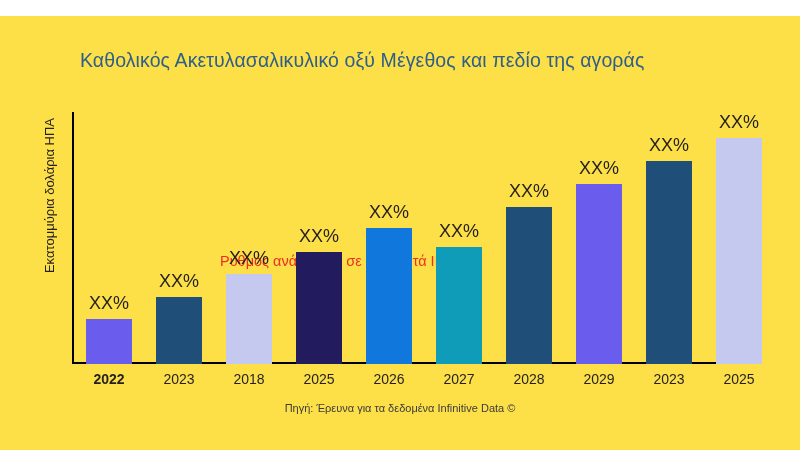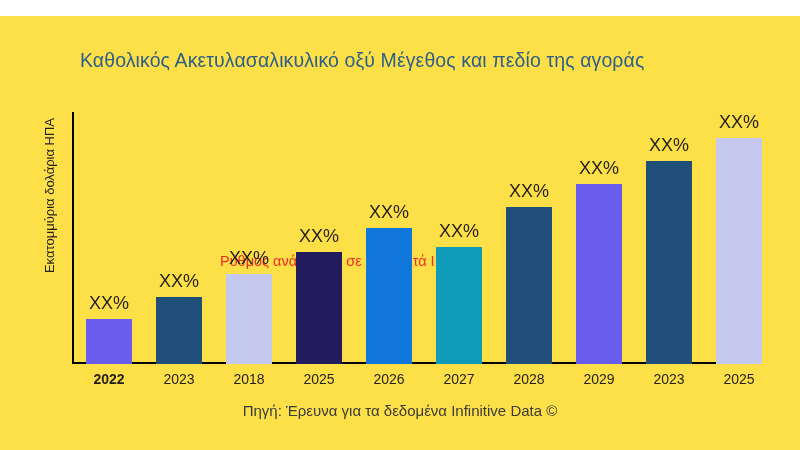--- a/index.html
+++ b/index.html
@@ -124,21 +124,21 @@
     color: #231f20;
   }
 
   
   #source-note {
     position: absolute;
     left: 0;
     top: 386px;
     width: 800px;
     text-align: center;
-    font-size: 15px;
+    font-size: 11px;
     color: #3b3b3b;
   }
 </style>
 </head>
 <body>
 
 <div id="chart-root">
 
   <div id="chart-title">Καθολικός Ακετυλασαλικυλικό οξύ Μέγεθος και πεδίο της αγοράς</div>
 

